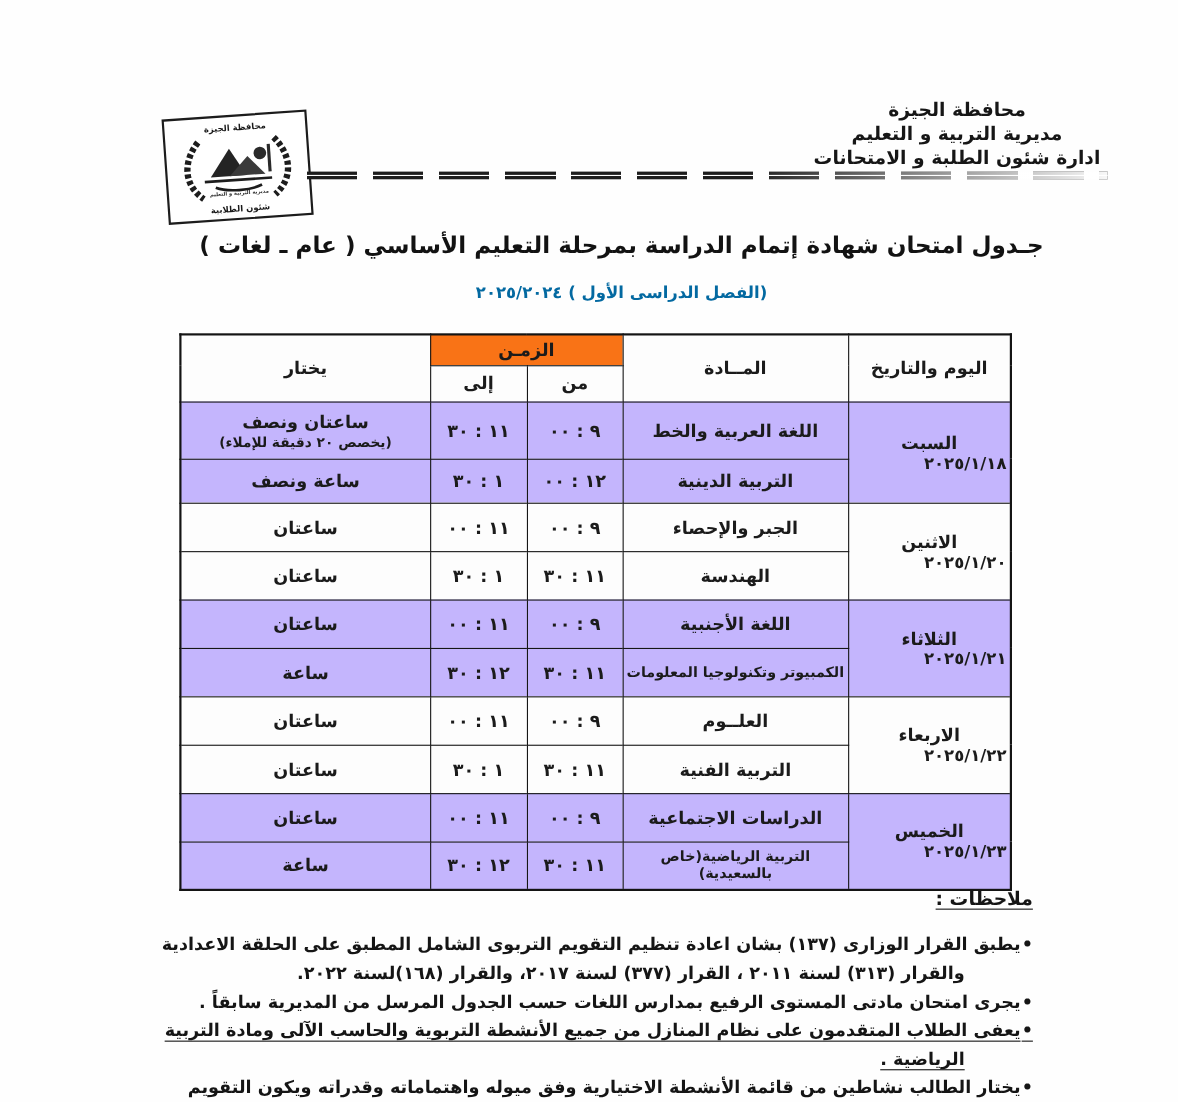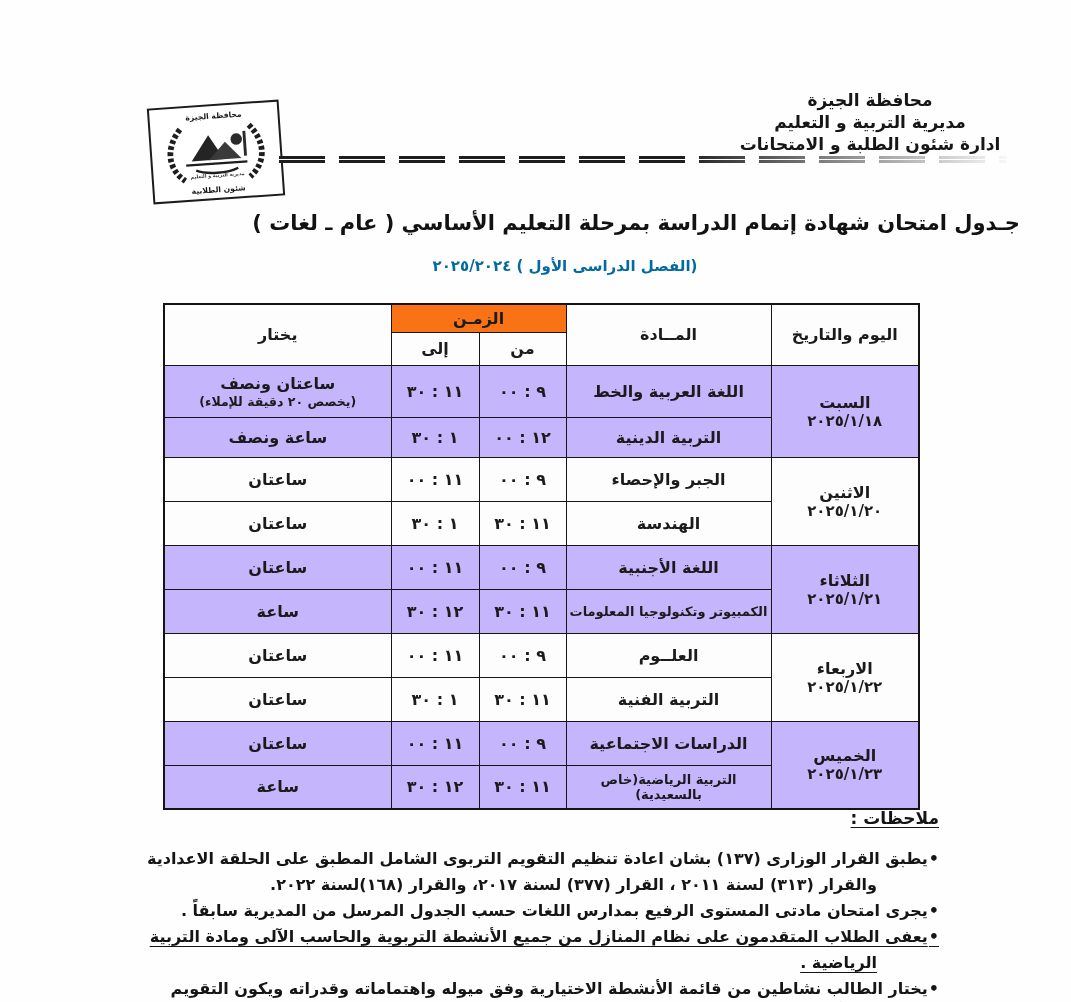--- a/index.html
+++ b/index.html
@@ -34,21 +34,21 @@
   
   .org {
     position:absolute; left:690px; top:90px; width:360px;
     direction:rtl; text-align:center; font-size:17px; line-height:1.28;
     color:#161616; letter-spacing:.2px;
   }
 
   
   .main-title {
     position:absolute; left:110px; top:211px; width:910px;
-    direction:rtl; font-size:21px; color:#121212;
+    direction:rtl; text-align:center; font-size:21px; color:#121212;
   }
   .sub-title {
     position:absolute; left:110px; top:257px; width:910px;
     direction:rtl; text-align:center; font-size:15px; color:#0369a1;
   }
 
   
   table.exam {
     position:absolute; left:163px; top:303px; width:755px;
     direction:rtl; border-collapse:collapse; table-layout:fixed;
@@ -60,21 +60,21 @@
   }
   .exam thead tr.r1 th { height:28px; }
   .exam thead tr.r2 th { height:33px; }
   .exam tbody tr { height:44px; }
   .exam tbody tr.tall { height:52px; }
   .exam tbody tr.short { height:40px; }
   th.time-head { background:#f97316; }
   .exam td.sh, .exam th.sh { background:#c4b5fd;margin-left:35px; }
   .dur-note { display:block; font-size:12.5px; margin-top:1px; }
   .day-name { display:block; font-size:16px; }
-  .date { display:block; font-size:15px; direction:ltr; }
+  .date { display:block; font-size:15px; direction:ltr;text-align:right; }
   .time { direction:ltr; unicode-bidi:isolate; display:inline-block; }
   td.subj-small { font-size:13px; }
 
   
   .notes {
     position:absolute; left:131px; top:808px; width:808px;
     direction:rtl; text-align:right; font-size:16px; color:#151515;
   }
   .notes-heading {
     display:inline-block; font-size:17px; text-decoration:underline;

